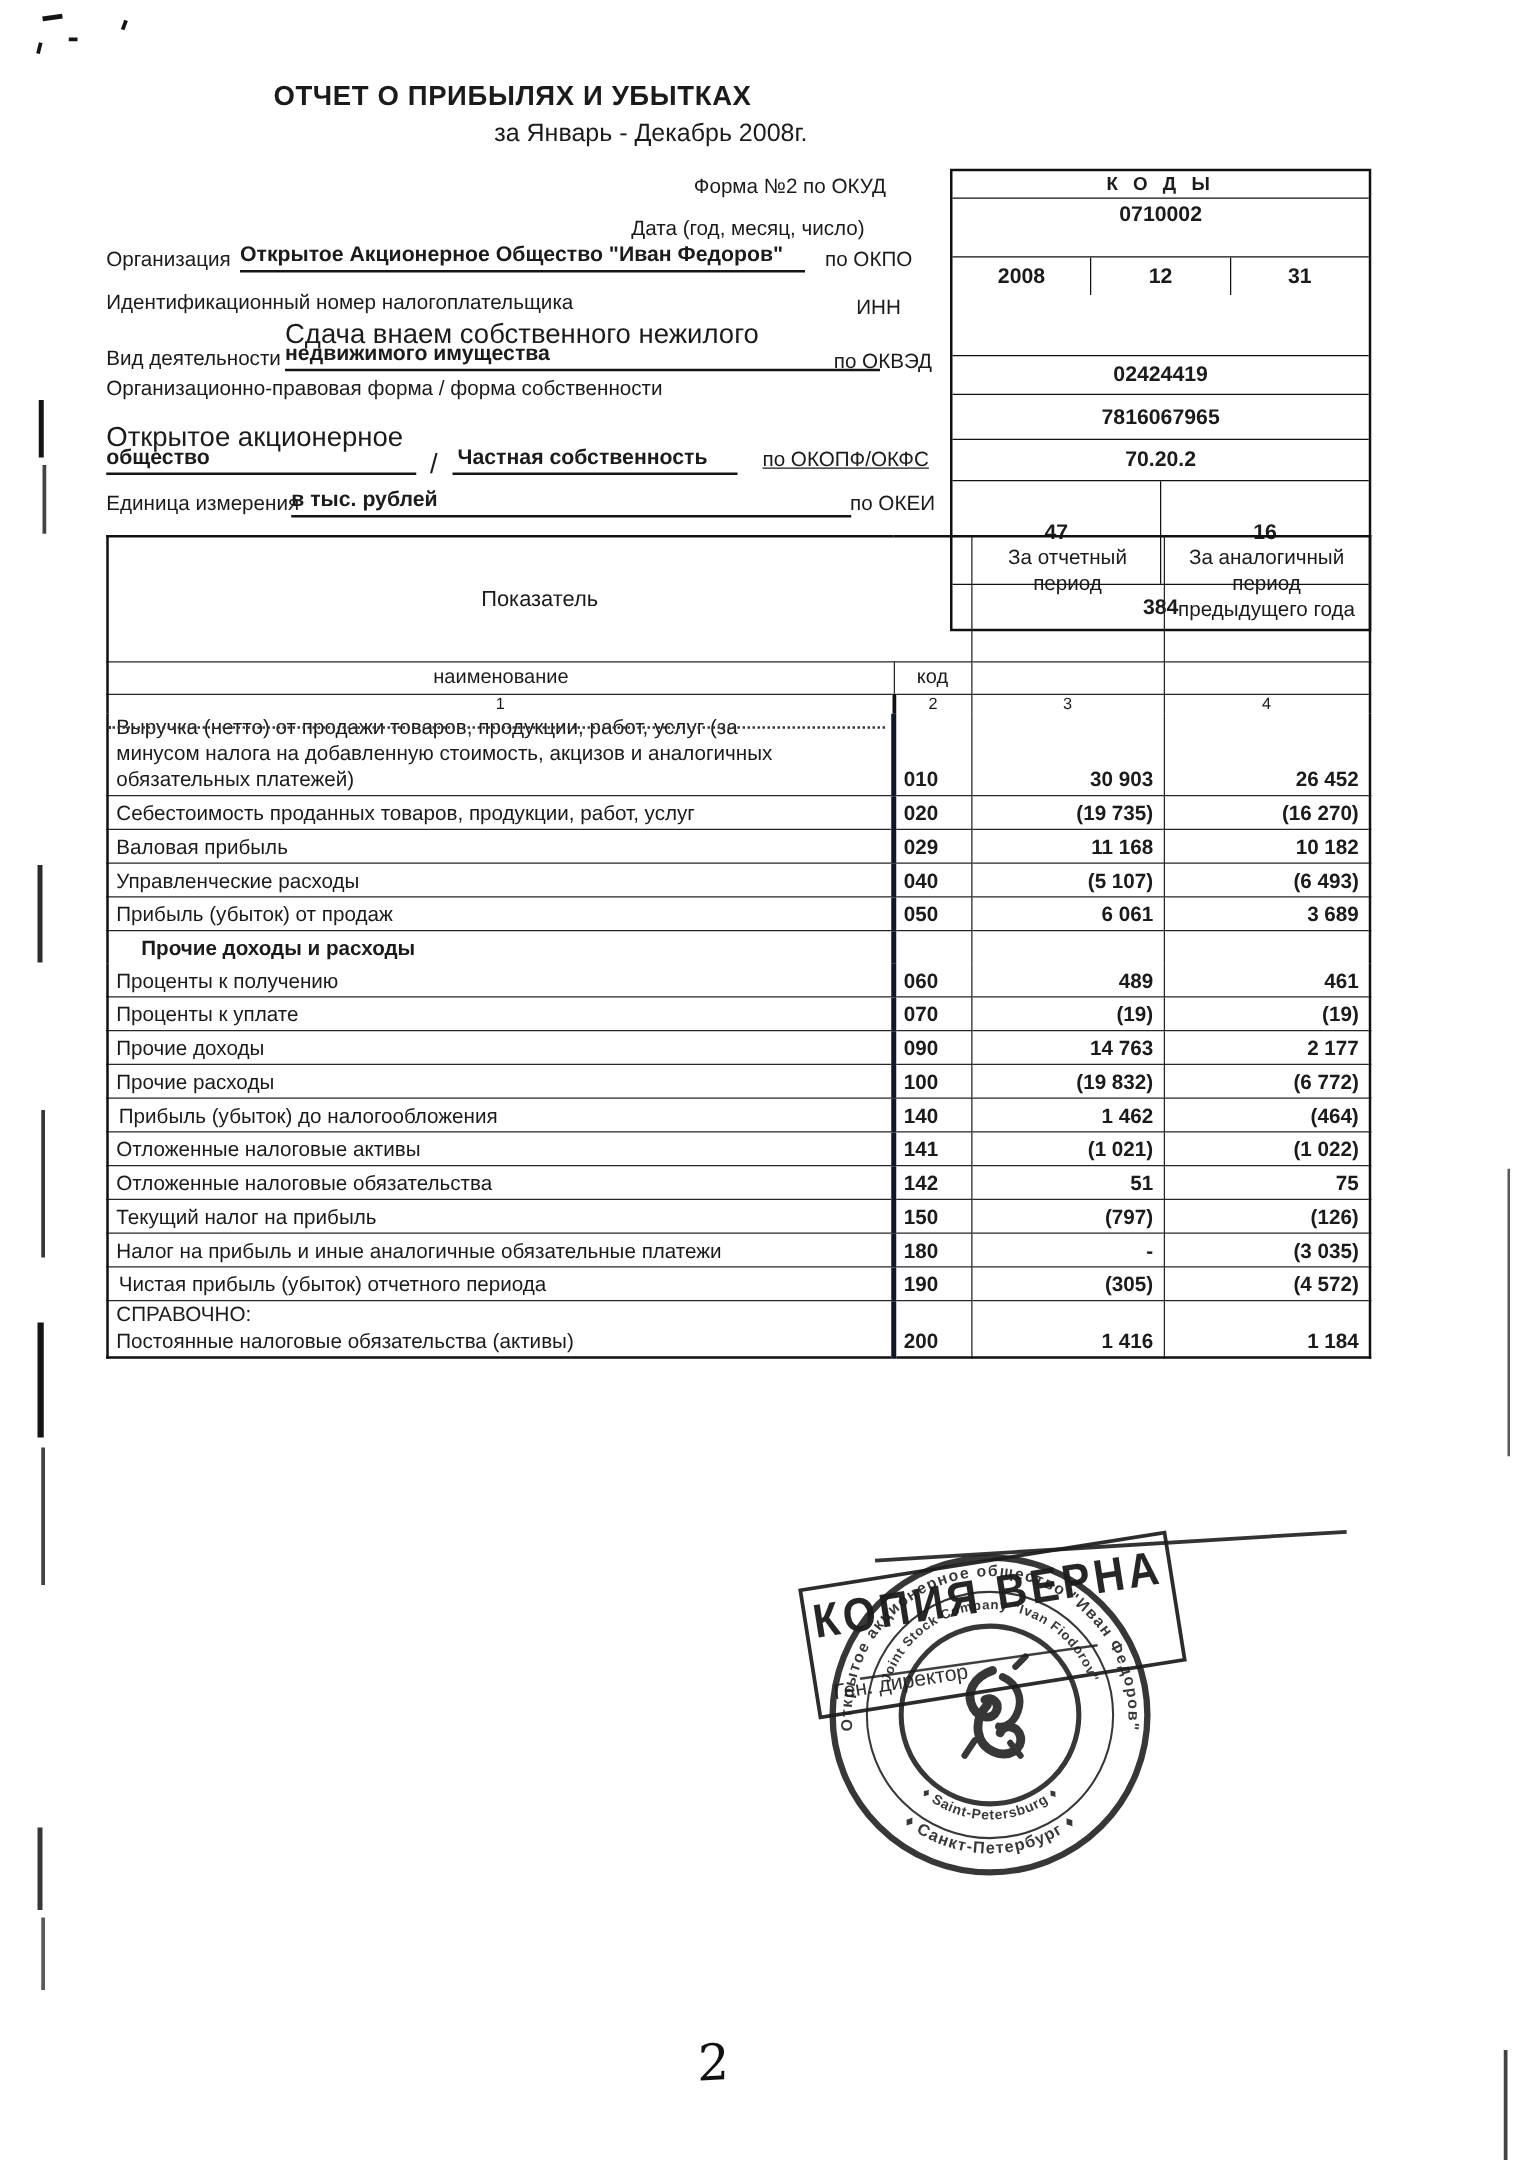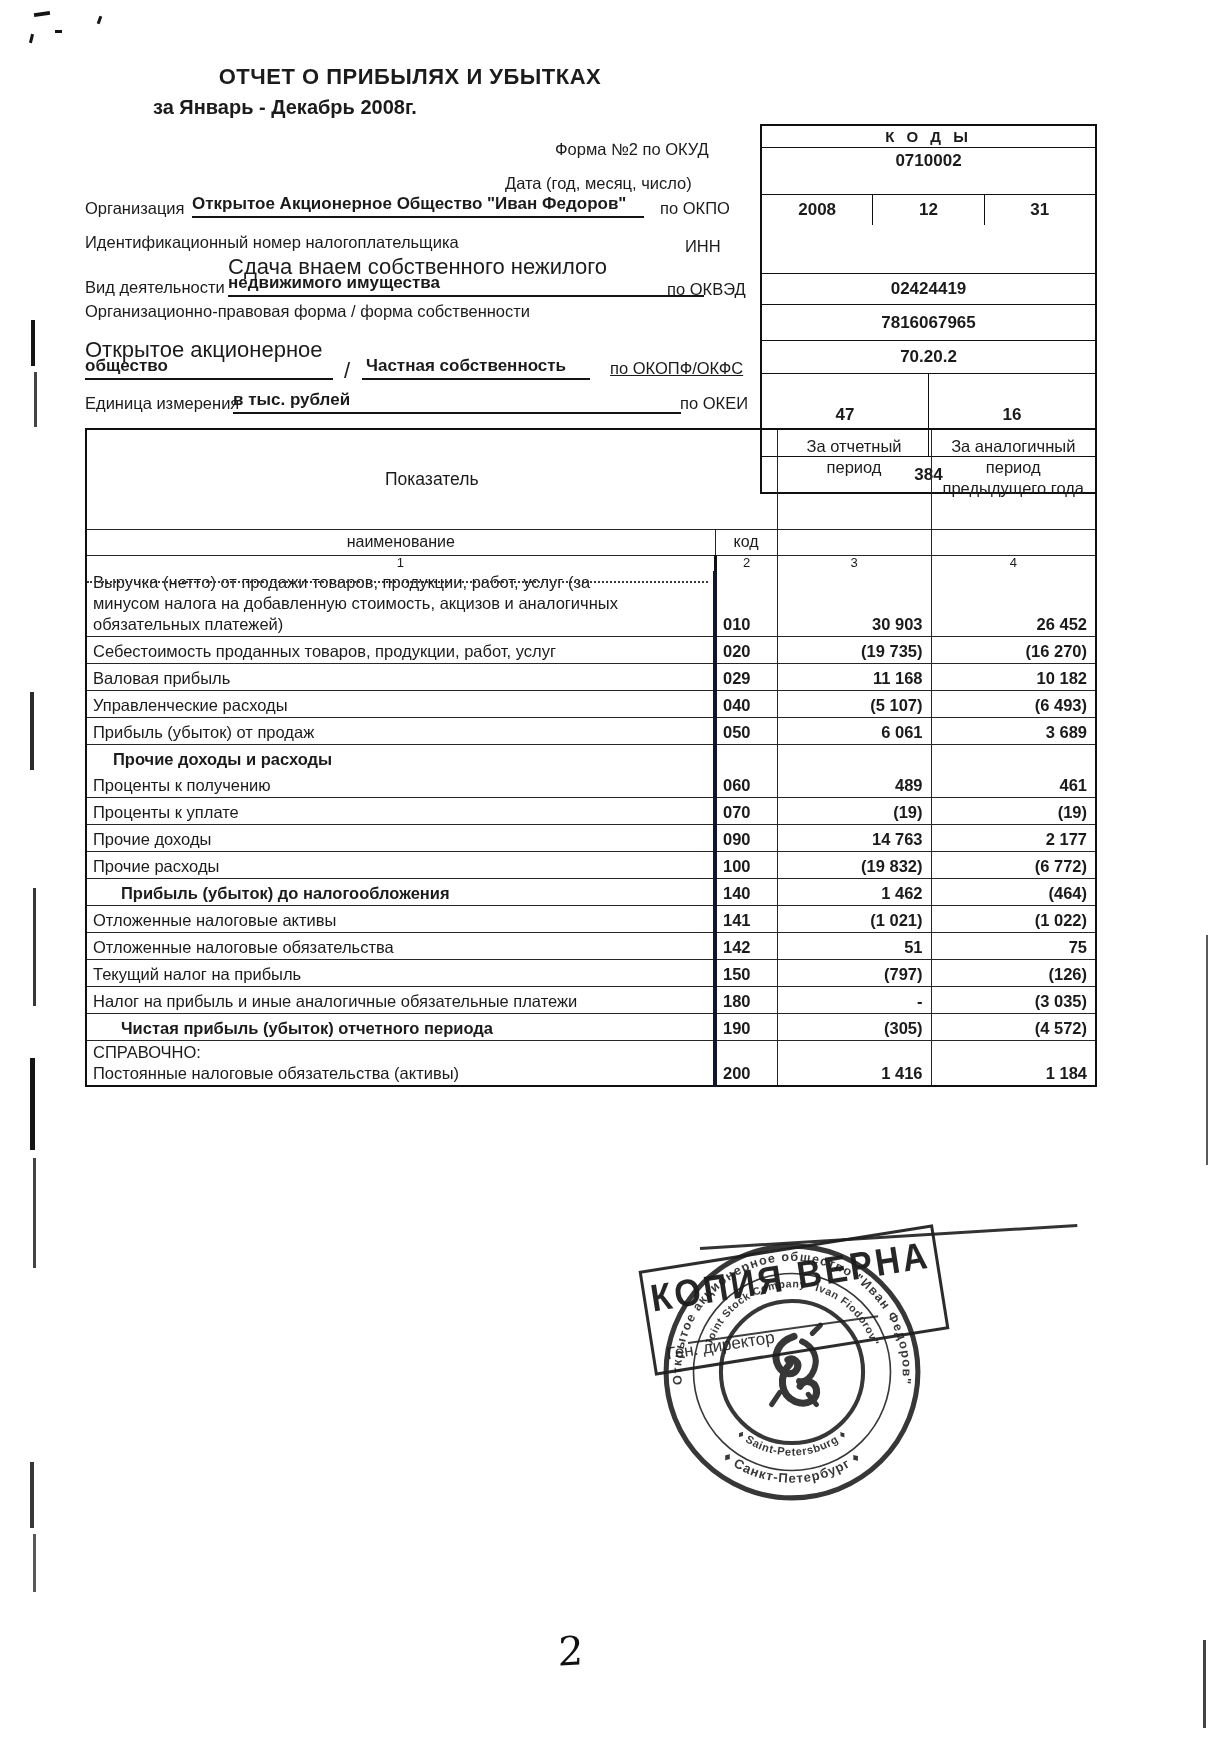--- a/index.html
+++ b/index.html
@@ -3,29 +3,29 @@
 <meta charset="utf-8">
 <style>
   html,body { margin:0; padding:0; background:#ffffff; }
   .page {
     position:relative; width:1216px; height:1739px; background:#fff;
     font-family:"Liberation Sans","DejaVu Sans",sans-serif; color:#1b1b1b;
     overflow:hidden;
   }
   .abs { position:absolute; }
   .title1 { left:170px; top:64px; width:480px; text-align:center; font-size:22px; font-weight:700; letter-spacing:.5px; }
-  .title2 { left:153px; top:96px; width:480px; text-align:left; font-size:20px; font-weight:700; }
+  .title2 { left:166px; top:96px; width:480px; text-align:right; font-size:20px; font-weight:400; }
 
   .lbl { font-size:16.5px; }
   .r   { text-align:left; }
   .val { font-weight:700; font-size:17px; border-bottom:2.5px solid #141414; padding-bottom:2px; }
   .valplain { font-weight:400; font-size:22px; }
 
   
-  .codes { left:760px; top:124px; width:333px; border:2.5px solid #101010; font-size:17px; }
+  .codes { left:760px; top:135px; width:333px; border:2.5px solid #101010; font-size:17px; }
   .codes .row { border-top:1.5px solid #101010; display:flex; align-items:center; justify-content:center;
                 font-weight:700; text-align:center; }
   .codes .row:first-child { border-top:none; }
   .codes .kody { height:21px; font-size:15px; letter-spacing:4px; }
   .codes .c-okud { height:25px; }
   .codes .c-date { height:30px;margin-top:21px; }
   .codes .c-date .cell { flex:1; align-self:stretch; display:flex; align-items:center; justify-content:center; border-left:1.5px solid #101010; }
   .codes .c-date .cell:first-child { border-left:none; }
   .codes .c-okpo { height:30px;margin-top:48px; }
   .codes .c-inn  { height:35px; }
@@ -44,21 +44,21 @@
   .rpt tr.h1 td.ind { vertical-align:middle; font-size:17.5px; padding-top:0; }
   .rpt tr.h2 td { height:22px; padding-top:2px; font-size:16px;margin-top:16px; }
   .rpt tr.h3 td { height:14px; padding-top:0; font-size:13px; line-height:1.1; }
   .rpt tr.hnum td { border-bottom:3px solid #101010; }
   .rpt tr.hnum td:first-child { border-bottom:1.5px solid #262626; }
   .rpt tbody td { height:24px; }
   .rpt tbody td.cell-code { text-align:left; font-weight:600; border-left:4px solid #0f172a; }
   .rpt tr.h3 td.thick-l { border-left:3px solid #101010; }
   .rpt tbody td.cell-v { text-align:right; padding-right:8px; font-weight:600; }
   .rpt tbody td.cell-name.sec { font-weight:700; padding-left:26px; }
-  .rpt tbody td.cell-name.strong { font-weight:700; padding-left:34px; }
+  .rpt tbody td.cell-name.strong { font-weight:400; padding-left:8px; }
   .rpt tr.nb td { border-bottom-style:hidden; }
   .rpt tr.nt td { border-top-style:hidden; }
   .dotline { left:87px; top:581px; width:621px; height:0; border-top:2px dotted #3a3a3a; }
 
   
   .stamp-rect { left:645px; top:1247px; width:292px; height:100px; border:3.5px solid #1d1d1d;
                 transform:rotate(-9deg); opacity:.93; }
   .stamp-rect .copy { margin-top:7px; text-align:center; font-size:34px; font-weight:700; letter-spacing:3px;
                       transform:scaleY(1.12); color:#161616; }
   .stamp-rect .signer { position:absolute; left:12px; bottom:6px; font-size:17px; color:#222; }

